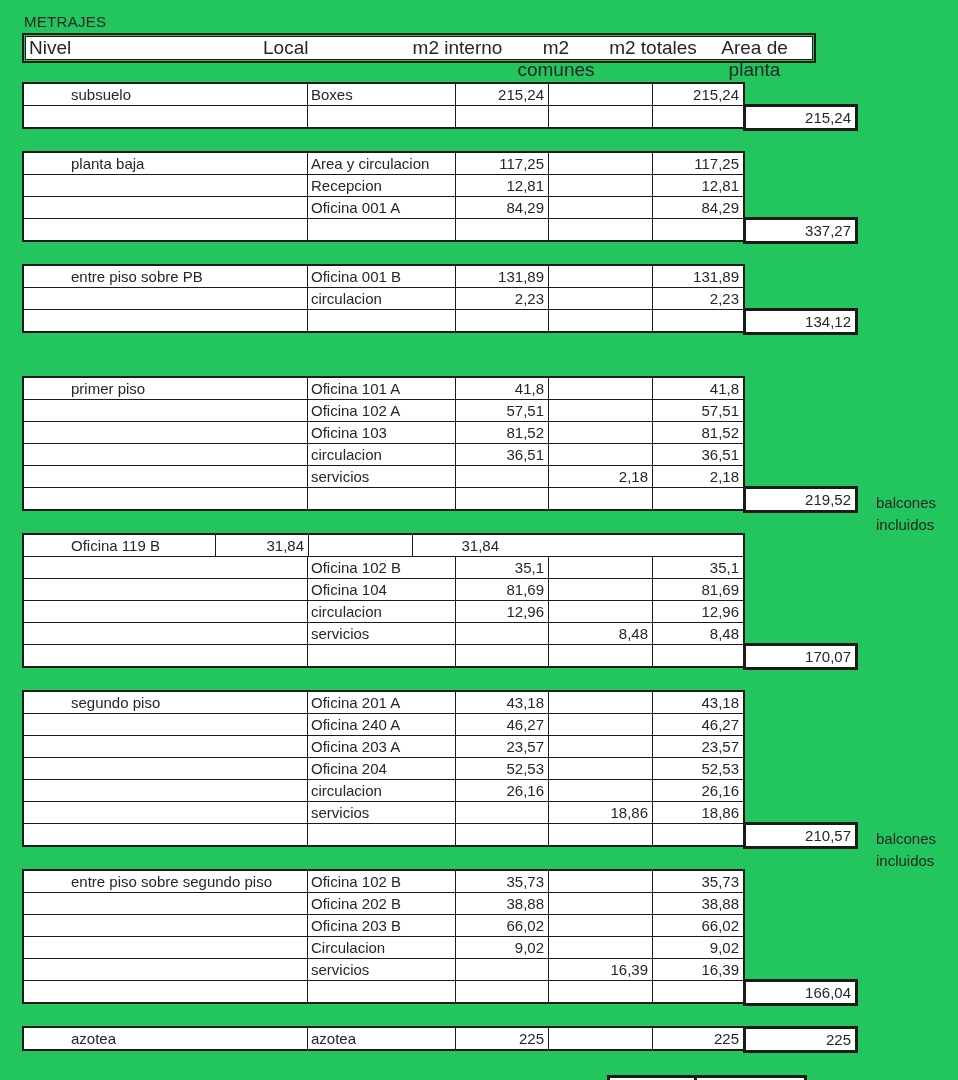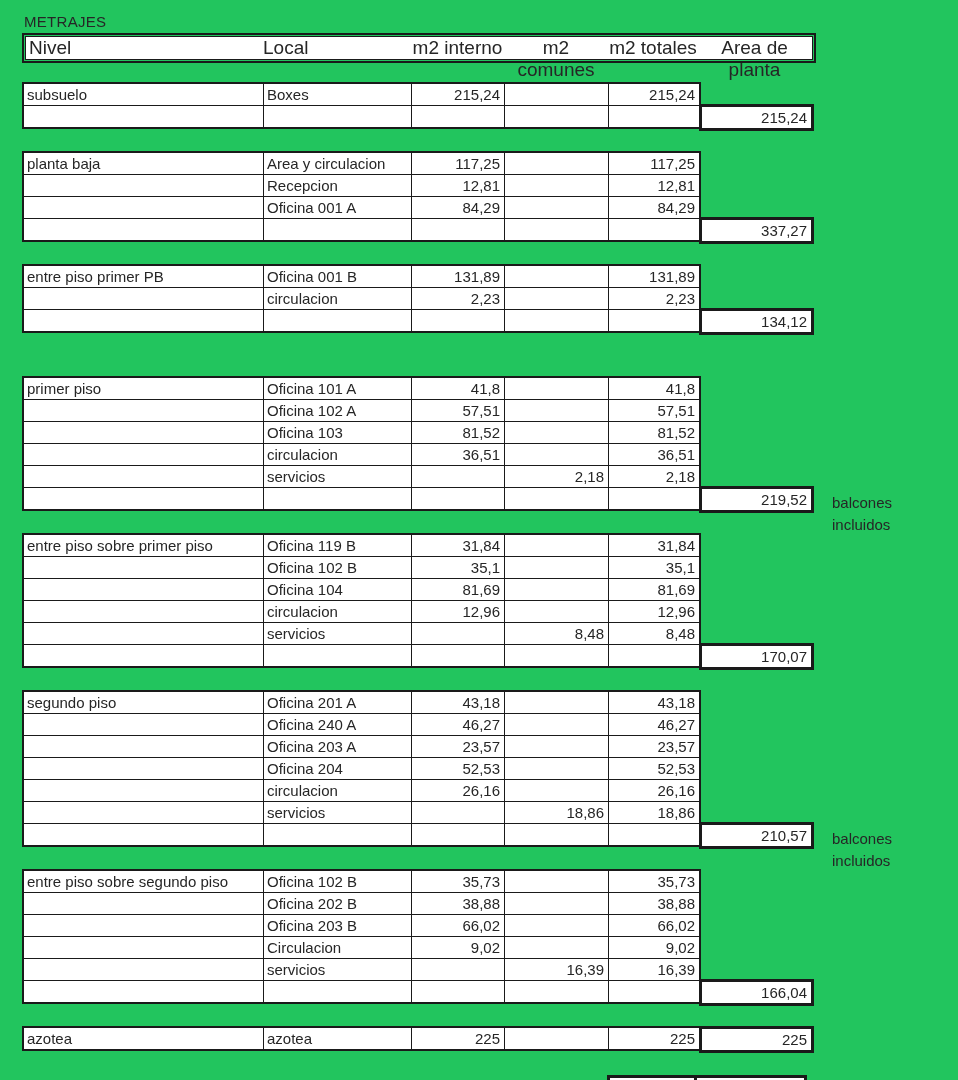--- a/index.html
+++ b/index.html
@@ -16,21 +16,21 @@
   .hc1 { width:148px; text-align:left; }
   .hc2 { width:93px;  text-align:center; }
   .hc3 { width:104px; text-align:center; }
   .hc4 { width:90px;  text-align:center; }
   .hc5 { width:113px; text-align:center; }
 
   #sections { margin-top:0; }
   .section { position:relative; width:fit-content; margin-top:22px; }
   .section.extra-gap { margin-top:43px; }
   .rows { border:2px solid #1a1a1a; width:fit-content; background:#fff; }
-  .row { display:flex; border-bottom:1px solid #1a1a1a; }
+  .row { display:flex; border-bottom:1px solid #1a1a1a;padding-left:44px; }
   .row:last-child { border-bottom:none; }
   .cell { height:21px; line-height:21px; font-size:15px; box-sizing:border-box; border-right:1px solid #1a1a1a; overflow:hidden; white-space:nowrap; }
   .cell:last-child { border-right:none; }
   .c0 { width:240px; padding-left:3px; }
   .c1 { width:148px; padding-left:3px; }
   .c2 { width:93px; }
   .c3 { width:104px; }
   .c4 { width:90px; }
   .num { text-align:right; padding-right:4px; }
 
@@ -110,21 +110,21 @@
             <div class="cell c2 num"></div>
             <div class="cell c3 num"></div>
             <div class="cell c4 num"></div>
           </div>
         </div>
         <div class="area-box">337,27</div>
       </div>
       <div class="section">
         <div class="rows">
           <div class="row">
-            <div class="cell c0">entre piso primer PB</div>
+            <div class="cell c0">entre piso sobre PB</div>
             <div class="cell c1">Oficina 001 B</div>
             <div class="cell c2 num">131,89</div>
             <div class="cell c3 num"></div>
             <div class="cell c4 num">131,89</div>
           </div>
           <div class="row">
             <div class="cell c0"></div>
             <div class="cell c1">circulacion</div>
             <div class="cell c2 num">2,23</div>
             <div class="cell c3 num"></div>
@@ -187,21 +187,20 @@
         </div>
         <div class="area-box">219,52</div>
         <div class="note">
           <div>balcones</div>
           <div>incluidos</div>
         </div>
       </div>
       <div class="section">
         <div class="rows">
           <div class="row">
-            <div class="cell c0">entre piso sobre primer piso</div>
             <div class="cell c1">Oficina 119 B</div>
             <div class="cell c2 num">31,84</div>
             <div class="cell c3 num"></div>
             <div class="cell c4 num">31,84</div>
           </div>
           <div class="row">
             <div class="cell c0"></div>
             <div class="cell c1">Oficina 102 B</div>
             <div class="cell c2 num">35,1</div>
             <div class="cell c3 num"></div>

